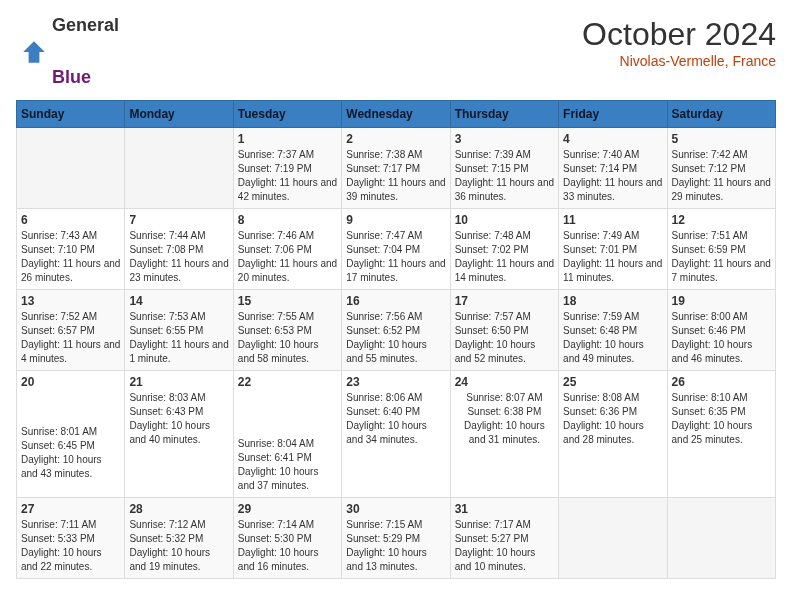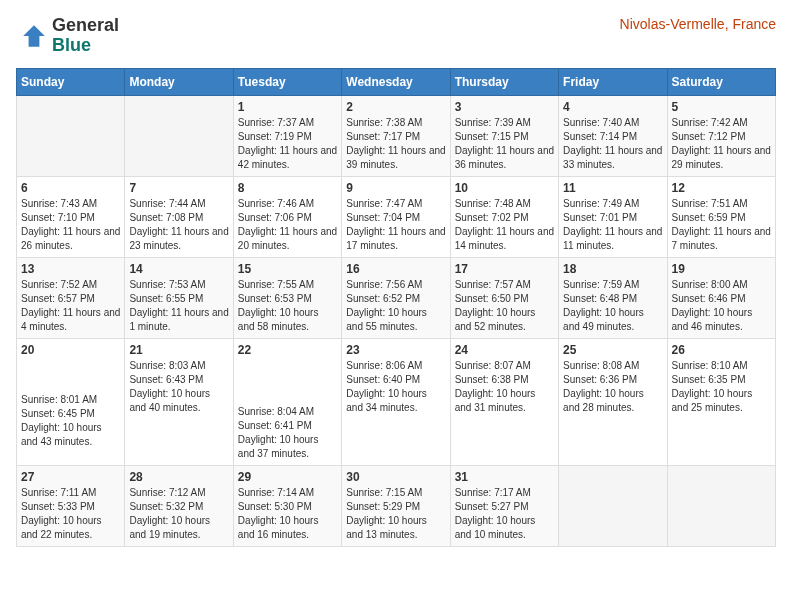--- a/index.html
+++ b/index.html
@@ -26,21 +26,22 @@
       line-height: 1.1;
     }
     .logo-general {
       font-size: 18px;
       font-weight: bold;
       color: #333;
     }
     .logo-blue {
       font-size: 18px;
       font-weight: bold;
-      color: #0f766e;
+      color: #701a75;
+      margin-top: 32px;
     }
     .logo-icon {
       width: 36px;
       height: 36px;
     }
     .title-block {
       text-align: right;
     }
     .month-title {
       font-size: 32px;
@@ -51,21 +52,21 @@
       font-size: 14px;
       color: #c2410c;
     }
     table {
       width: 100%;
       border-collapse: collapse;
       font-size: 11px;
     }
     thead tr th {
       background-color: #3a7fc1;
-      color: #ffffff;
+      color: #0f172a;
       padding: 6px 4px;
       text-align: left;
       font-size: 12px;
       font-weight: bold;
       border: 1px solid #2e6aa0;
     }
     tbody tr {
       border-bottom: 1px solid #ccc;
     }
     tbody tr td {
@@ -104,20 +105,21 @@
   <div class="logo">
     <svg class="logo-icon" viewBox="0 0 40 40" xmlns="http://www.w3.org/2000/svg">
       <path d="M20 8 L32 20 L26 20 L26 32 L14 32 L14 20 L8 20 Z" fill="#3a7fc1"></path>
     </svg>
     <div class="logo-text">
       <span class="logo-general">General</span>
       <span class="logo-blue">Blue</span>
     </div>
   </div>
   <div class="title-block">
+    <div class="month-title">October 2024</div>
     <div class="subtitle">Nivolas-Vermelle, France</div>
   </div>
 </div>
 
 <table>
   <thead>
     <tr>
     <th>Sunday</th>
         <th>Monday</th>
         <th>Tuesday</th>
@@ -270,21 +272,21 @@
 Daylight: 10 hours and 37 minutes.</div>
         </td>
         <td>
           <span class="day-num">23</span>
           <div class="day-info" style="white-space: pre-line;">Sunrise: 8:06 AM
 Sunset: 6:40 PM
 Daylight: 10 hours and 34 minutes.</div>
         </td>
         <td>
           <span class="day-num">24</span>
-          <div class="day-info" style="white-space: pre-line;">Sunrise: 8:07 AM
+          <div class="day-info" style="white-space: pre-line; text-align: center;">Sunrise: 8:07 AM
 Sunset: 6:38 PM
 Daylight: 10 hours and 31 minutes.</div>
         </td>
         <td>
           <span class="day-num">25</span>
           <div class="day-info" style="white-space: pre-line;">Sunrise: 8:08 AM
 Sunset: 6:36 PM
 Daylight: 10 hours and 28 minutes.</div>
         </td>
         <td>

